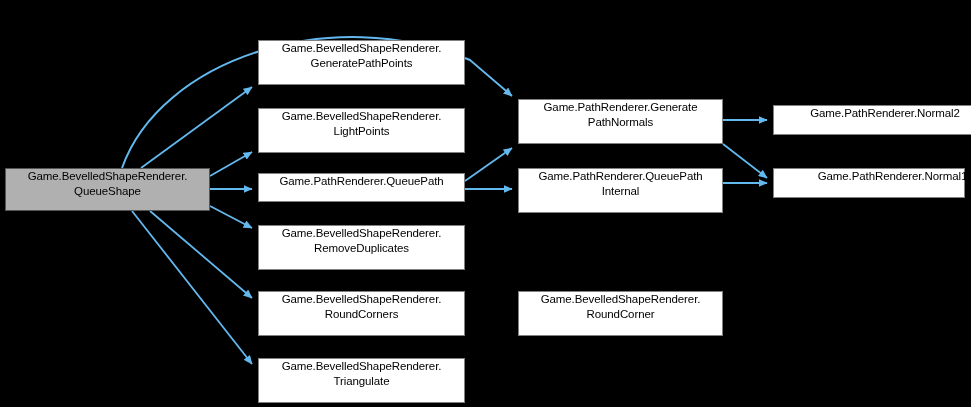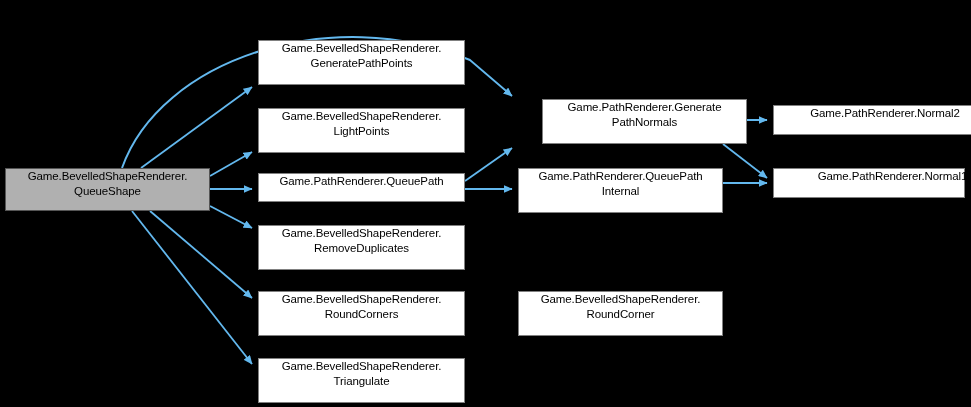--- a/index.html
+++ b/index.html
@@ -60,21 +60,21 @@
 RemoveDuplicates</span>
       </div>
       <div class="node" style="left: 258px; top: 291px; width: 207px; height: 45px;">
         <span class="lbl">Game.BevelledShapeRenderer.
 RoundCorners</span>
       </div>
       <div class="node" style="left: 258px; top: 358px; width: 207px; height: 45px;">
         <span class="lbl">Game.BevelledShapeRenderer.
 Triangulate</span>
       </div>
-      <div class="node" style="left: 518px; top: 99px; width: 205px; height: 45px; margin-left: 24px;">
+      <div class="node" style="left: 518px; top: 99px; width: 205px; height: 45px;">
         <span class="lbl">Game.PathRenderer.Generate
 PathNormals</span>
       </div>
       <div class="node" style="left: 518px; top: 168px; width: 205px; height: 45px;">
         <span class="lbl">Game.PathRenderer.QueuePath
 Internal</span>
       </div>
       <div class="node" style="left: 518px; top: 291px; width: 205px; height: 45px;">
         <span class="lbl">Game.BevelledShapeRenderer.
 RoundCorner</span>

